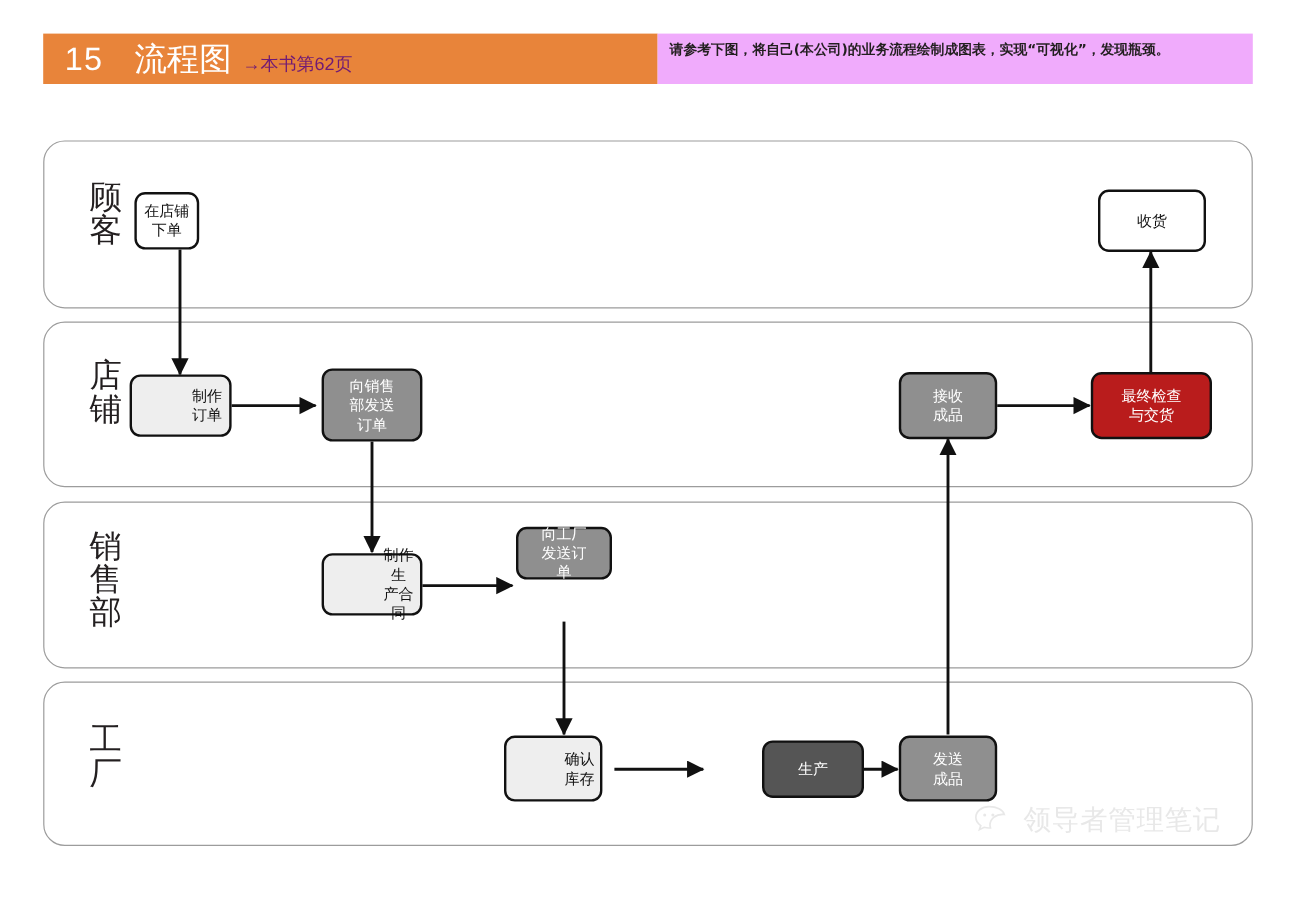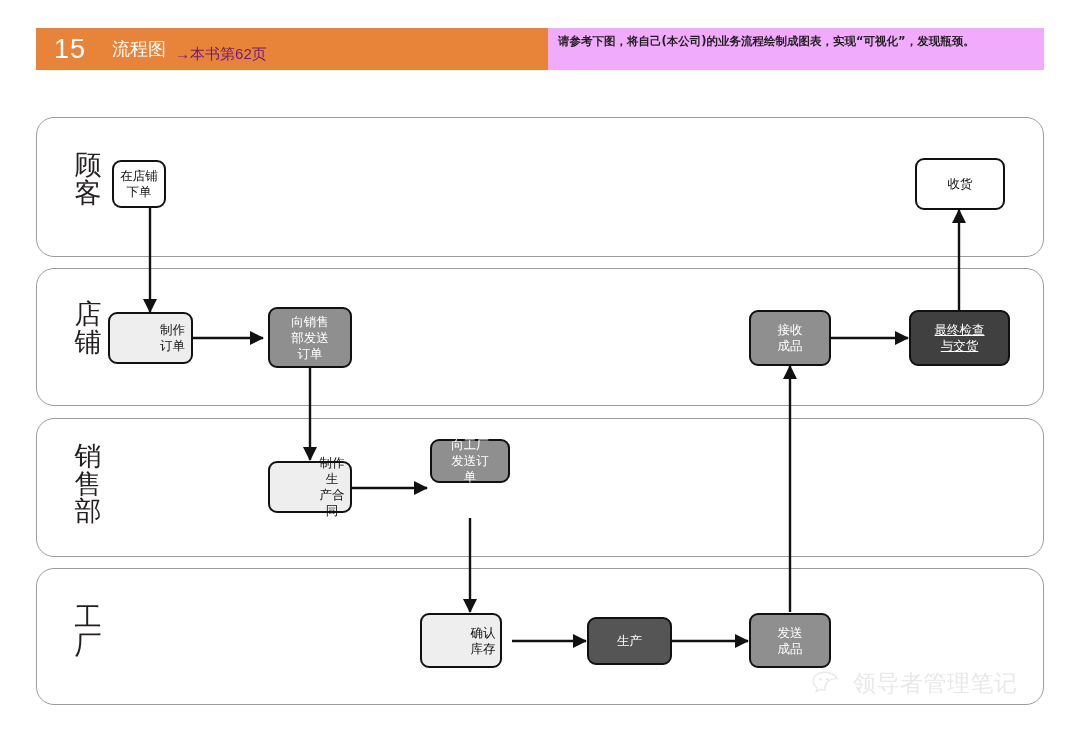--- a/index.html
+++ b/index.html
@@ -37,21 +37,21 @@
   }
   #header-number {
     color: #ffffff;
     font-size: 27px;
     font-weight: 400;
     letter-spacing: 1px;
     line-height: 1;
   }
   #header-title-text {
     color: #ffffff;
-    font-size: 18px;
+    font-size: 27px;
     font-weight: 400;
     margin-left: 26px;
     line-height: 1;
   }
   #header-subtitle {
     color: #701a75;
     font-size: 15px;
     margin-left: 9px;
     line-height: 1;
     position: relative;
@@ -108,22 +108,22 @@
     text-align: center;
     font-size: 12.5px;
     line-height: 1.28;
     white-space: pre-line;
     font-family: "DejaVu Sans", sans-serif;
     z-index: 5;
   }
   .node.fill-white  { background: #ffffff; color: #111111; }
   .node.fill-light  { background: #eeeeee; color: #111111; padding-left: 44px; }
   .node.fill-gray   { background: #8f8f8f; color: #ffffff; }
-  .node.fill-dark   { background: #555555; color: #ffffff; }
-  .node.fill-black  { background: #404040; color: #ffffff; text-decoration: underline; }
+  .node.fill-dark   { background: #555555; color: #ffffff; margin-left: 48px; }
+  .node.fill-black  { background: #b91c1c; color: #ffffff; }
 
   
   #connector-layer {
     position: absolute;
     left: 0;
     top: 0;
     width: 1080px;
     height: 748px;
     pointer-events: none;
     z-index: 3;

